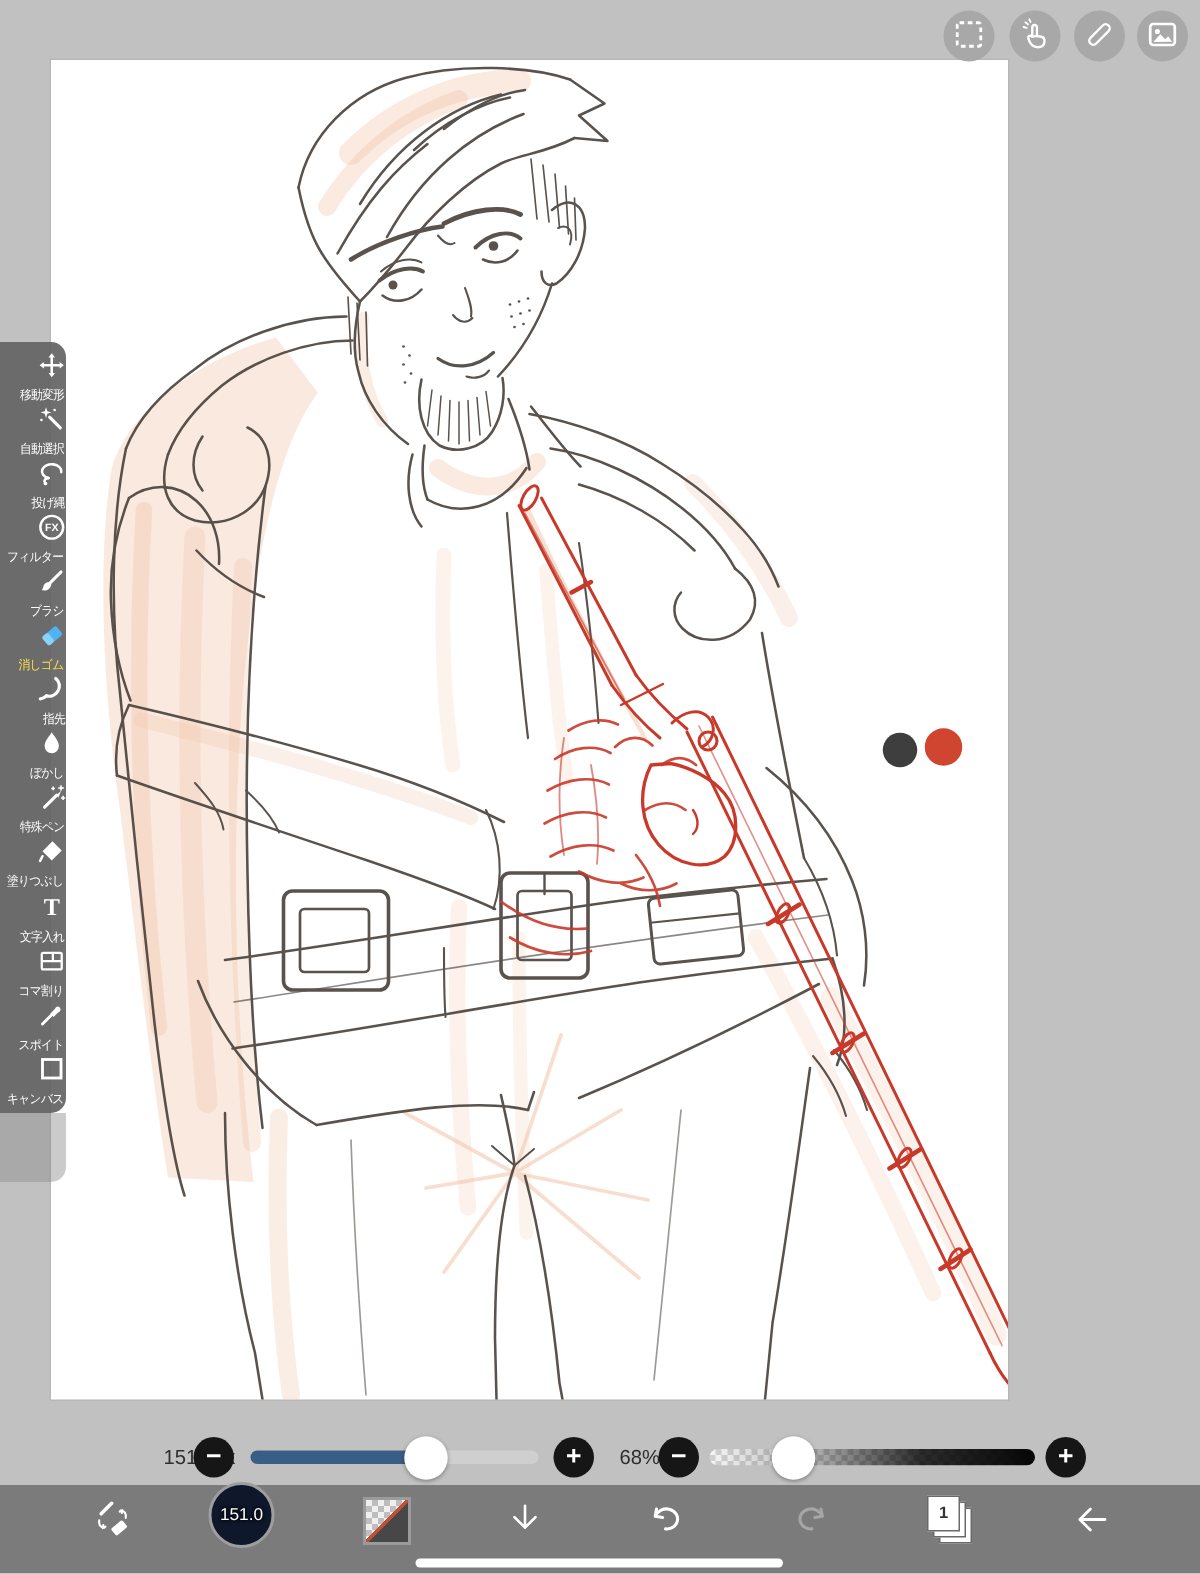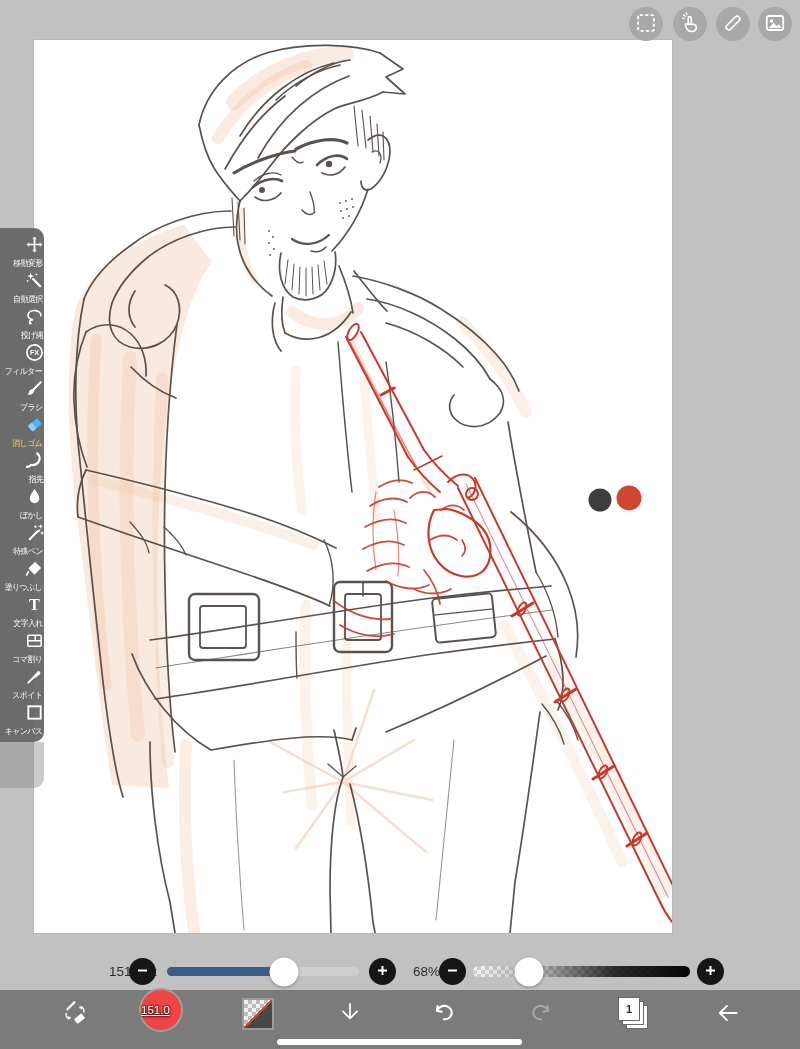--- a/index.html
+++ b/index.html
@@ -72,23 +72,23 @@
   
   .bottom-bar{
     position:absolute;left:0;top:990px;width:800px;height:59px;background:#7b7b7b;z-index:7;
   }
   .bbar-btn{
     position:absolute;background:none;border:none;padding:0;
     display:flex;align-items:center;justify-content:center;
   }
   .size-circle{
     position:absolute;left:139px;top:988px;width:44px;height:44px;border-radius:50%;
-    background:#ef4444;border:2px solid #9e9e9e;color:#fff;
-    display:flex;align-items:center;justify-content:flex-start;font-size:11.5px;
-    text-shadow:0 0 2px #000,0 0 3px #000;z-index:8;text-decoration:underline;
+    background:#0f172a;border:2px solid #9e9e9e;color:#fff;
+    display:flex;align-items:center;justify-content:center;font-size:11.5px;
+    text-shadow:0 0 2px #000,0 0 3px #000;z-index:8;
   }
   .swatch{
     position:absolute;left:242px;top:998px;width:28px;height:28px;
     border:2px solid #9b9b9b;box-sizing:content-box;z-index:8;
     background-image:
       linear-gradient(to bottom right, rgba(0,0,0,0) 0 46.5%, #bf4f38 46.5% 53%, #474747 53% 100%),
       repeating-conic-gradient(#bdbdbd 0% 25%, #efefef 0% 50%);
     background-size:100% 100%, 8px 8px;
   }
   .layers{position:absolute;left:618px;top:997px;width:34px;height:34px;z-index:8;}

